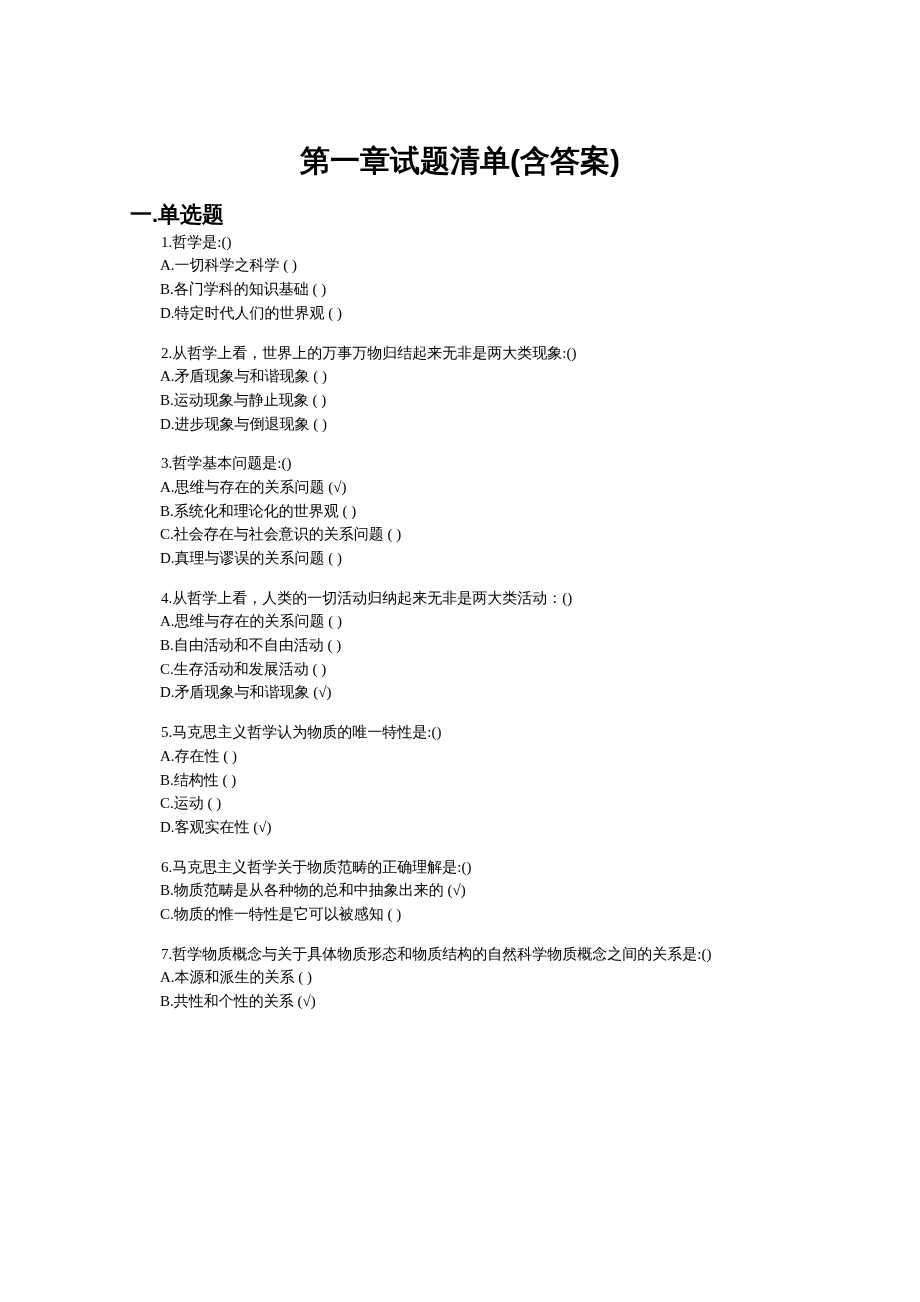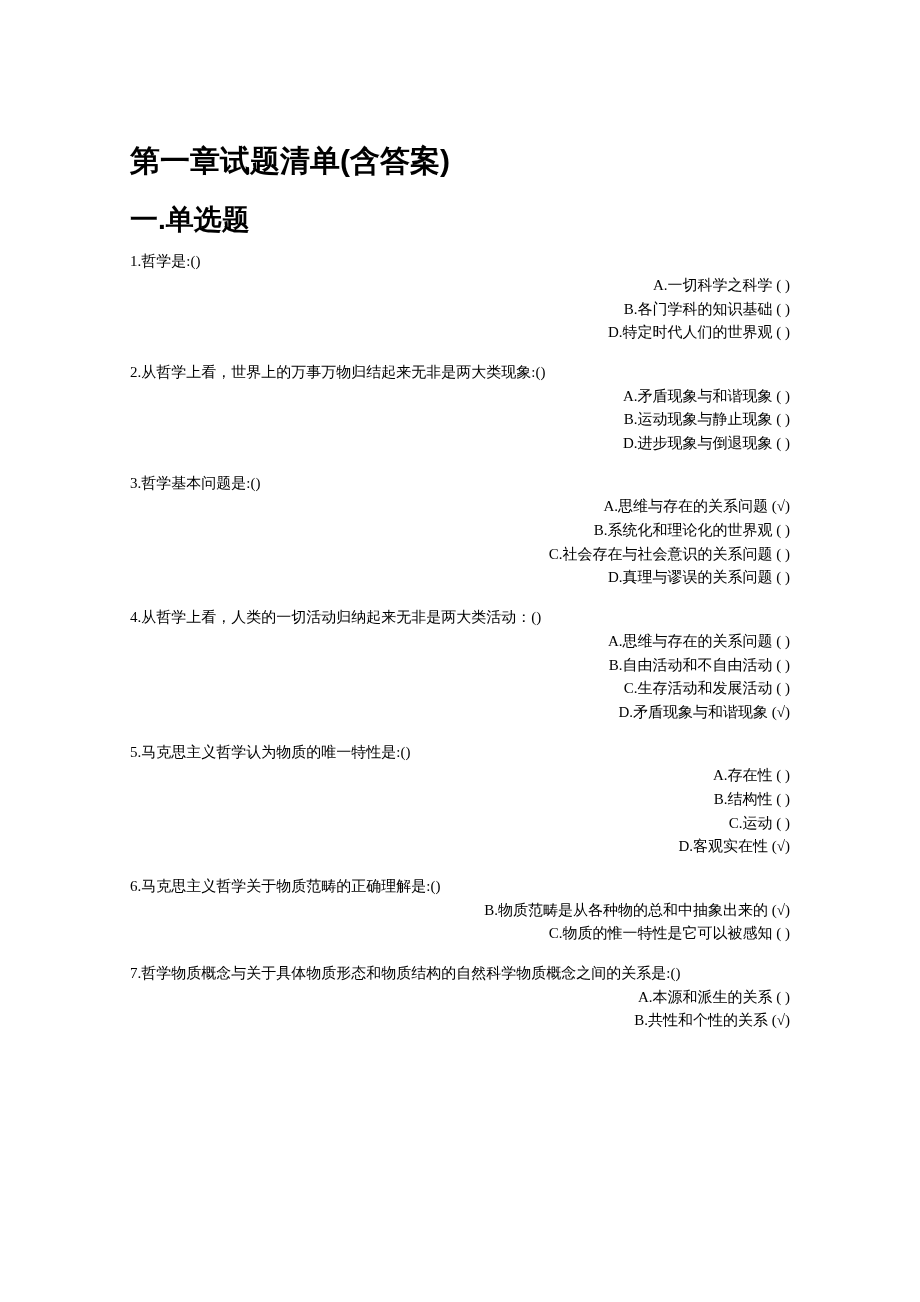--- a/index.html
+++ b/index.html
@@ -10,46 +10,46 @@
     color: #000000;
   }
   .page {
     width: 920px;
     min-height: 1302px;
     padding: 140px 130px 80px 130px;
     box-sizing: border-box;
     background: #ffffff;
   }
   .title {
-    text-align: left;
+    text-align: center;
     font-family: "SimHei", "黑体", sans-serif;
     font-size: 30px;
     font-weight: bold;
     margin-bottom: 18px;
     line-height: 1.4;
   }
   .section-heading {
     font-family: "SimHei", "黑体", sans-serif;
-    font-size: 28px;
+    font-size: 22px;
     font-weight: bold;
-    margin-bottom: 11px;
+    margin-bottom: 0;
     line-height: 1.4;
   }
   .question {
     margin-bottom: 16px;
     font-size: 15px;
     line-height: 1.58;
   }
   .q-stem {
     display: block;
+    margin-left: 31px;
   }
   .q-option {
     display: block;
     padding-left: 2em;
-    text-align: right;
   }
 </style>
 </head>
 <body>
 
 <div class="page">
 
   <div class="title">第一章试题清单(含答案)</div>
 
   <div class="section-heading">一.单选题</div>

